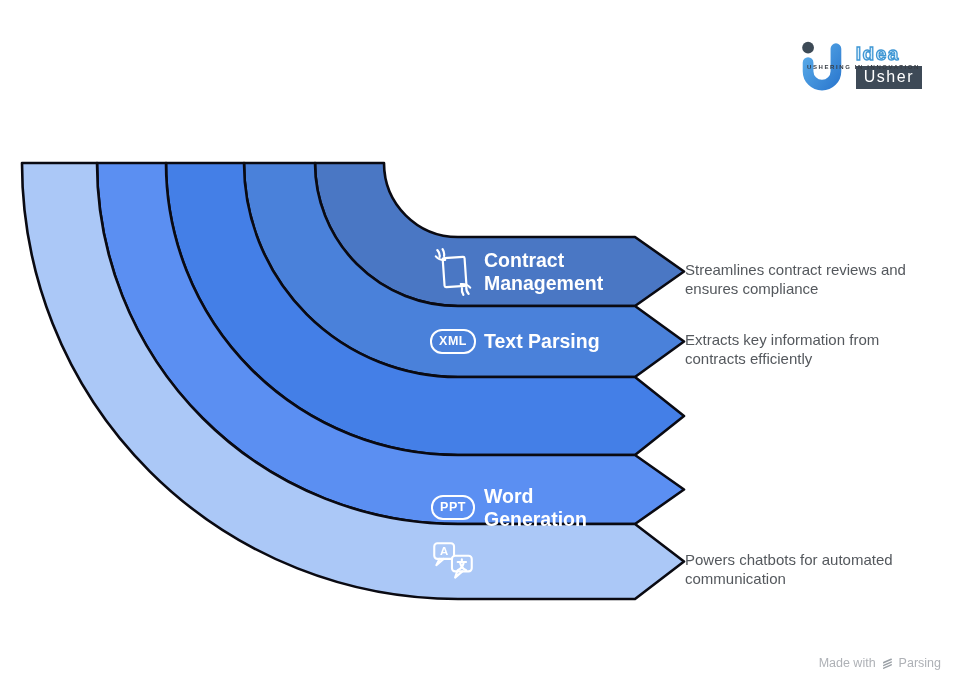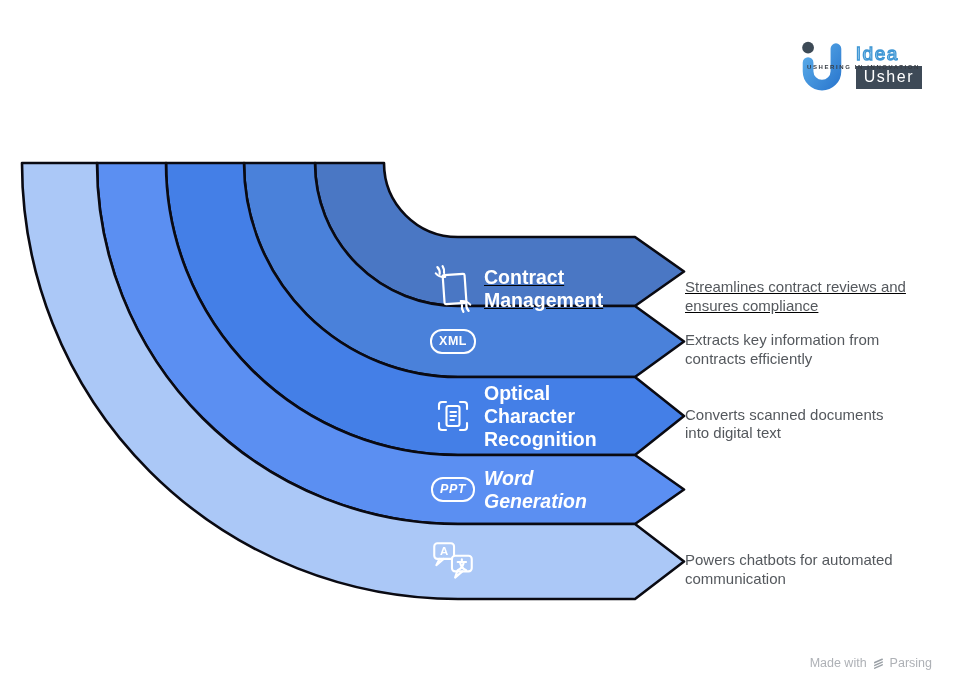--- a/index.html
+++ b/index.html
@@ -3,47 +3,47 @@
 <meta charset="utf-8">
 <style>
   html,body{margin:0;padding:0;background:#fff;}
   .canvas{position:relative;width:964px;height:690px;background:#ffffff;overflow:hidden;
           font-family:"Liberation Sans",sans-serif;}
 
   
   .logo{position:absolute;top:38px;right:42px;display:flex;align-items:flex-start;gap:4px;}
   .logo-mark{width:60px;height:60px;}
   .logo-col{display:flex;flex-direction:column;align-items:flex-start;margin-top:6px;}
-  .logo-idea{font-size:19px;font-weight:400;letter-spacing:1.5px;color:#d9eefb;
+  .logo-idea{font-size:19px;font-weight:700;letter-spacing:1.5px;color:#d9eefb;
              -webkit-text-stroke:1.3px #3e96d4;line-height:1;}
   .logo-usher{margin-top:3px;background:#3e4a57;color:#fff;font-weight:400;font-size:16px;
               letter-spacing:1.5px;padding:3px 8px 4px 8px;line-height:1;}
   .logo-tagline{position:absolute;top:64px;right:44px;font-size:6px;font-weight:700;
                 letter-spacing:1.6px;color:#363c44;white-space:nowrap;}
 
   
   .bands-svg{position:absolute;left:0;top:0;}
 
   .band-row{position:absolute;left:424px;width:486px;display:flex;align-items:center;}
-  .row-1{top:254px;height:69px;text-decoration:underline;}
+  .row-1{top:237px;height:69px;}
   .row-2{top:306px;height:71px;}
   .row-3{top:377px;height:78px;}
-  .row-4{top:455px;height:69px;font-style:italic;}
+  .row-4{top:473px;height:69px;}
   .row-5{top:524px;height:75px;}
 
   .band-icon{flex:0 0 58px;display:flex;align-items:center;justify-content:center;}
   .band-icon svg{display:block;}
   .badge{border:2.3px solid #fff;border-radius:12px;padding:4px 7px;color:#fff;
          font-weight:700;font-size:12.5px;letter-spacing:.5px;line-height:1;}
   .band-label{width:132px;color:#fff;font-weight:700;font-size:19.5px;line-height:1.18;
               margin-left:2px;}
   .band-desc{margin-left:auto;width:225px;color:#54585d;font-size:15px;line-height:1.22;margin-top:16px;}
 
   
-  .made-with{position:absolute;right:32px;bottom:20px;display:flex;align-items:center;gap:5px;
+  .made-with{position:absolute;right:23px;bottom:20px;display:flex;align-items:center;gap:5px;
              font-size:12.5px;color:#aeb1b6;}
   .made-with svg{display:block;}
 </style>
 </head>
 <body>
 
 <div class="canvas">
 
   <div class="logo">
     <svg class="logo-mark" viewBox="0 0 52 56">
@@ -86,39 +86,24 @@
       </svg>
     </div>
     <div class="band-label">Contract Management</div>
     <div class="band-desc">Streamlines contract reviews and ensures compliance</div>
   </div>
 
   <div class="band-row row-2">
     <div class="band-icon">
       <span class="badge">XML</span>
     </div>
+    <div class="band-label">Text Parsing</div>
     <div class="band-desc">Extracts key information from contracts efficiently</div>
   </div>
 
-  <div class="band-row row-3">
-    <div class="band-icon">
-      <svg width="48" height="48" viewBox="0 0 48 48" fill="none" stroke="#fff" stroke-width="2.1" stroke-linecap="round" stroke-linejoin="round">
-        <path d="M10 17 v-4 a3 3 0 0 1 3 -3 h4"></path>
-        <path d="M31 10 h4 a3 3 0 0 1 3 3 v4"></path>
-        <path d="M38 31 v4 a3 3 0 0 1 -3 3 h-4"></path>
-        <path d="M17 38 h-4 a3 3 0 0 1 -3 -3 v-4"></path>
-        <rect x="17.5" y="14" width="13" height="20" rx="2"></rect>
-        <path d="M21.5 20 h5.5"></path>
-        <path d="M21.5 24 h5.5"></path>
-        <path d="M21.5 28 h3.5"></path>
-      </svg>
-    </div>
-    <div class="band-label">Optical Character Recognition</div>
-    <div class="band-desc">Converts scanned documents into digital text</div>
-  </div>
 
   <div class="band-row row-4">
     <div class="band-icon">
       <span class="badge">PPT</span>
     </div>
     <div class="band-label">Word Generation</div>
   </div>
 
   <div class="band-row row-5">
     <div class="band-icon">

